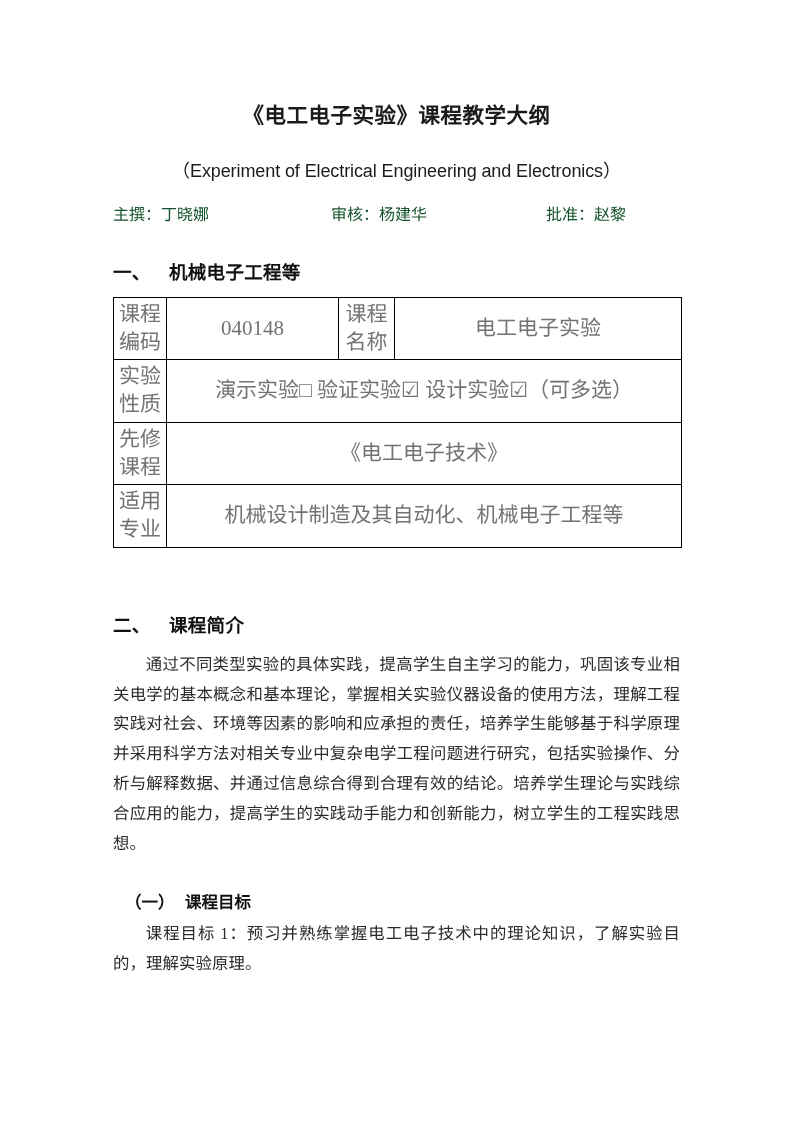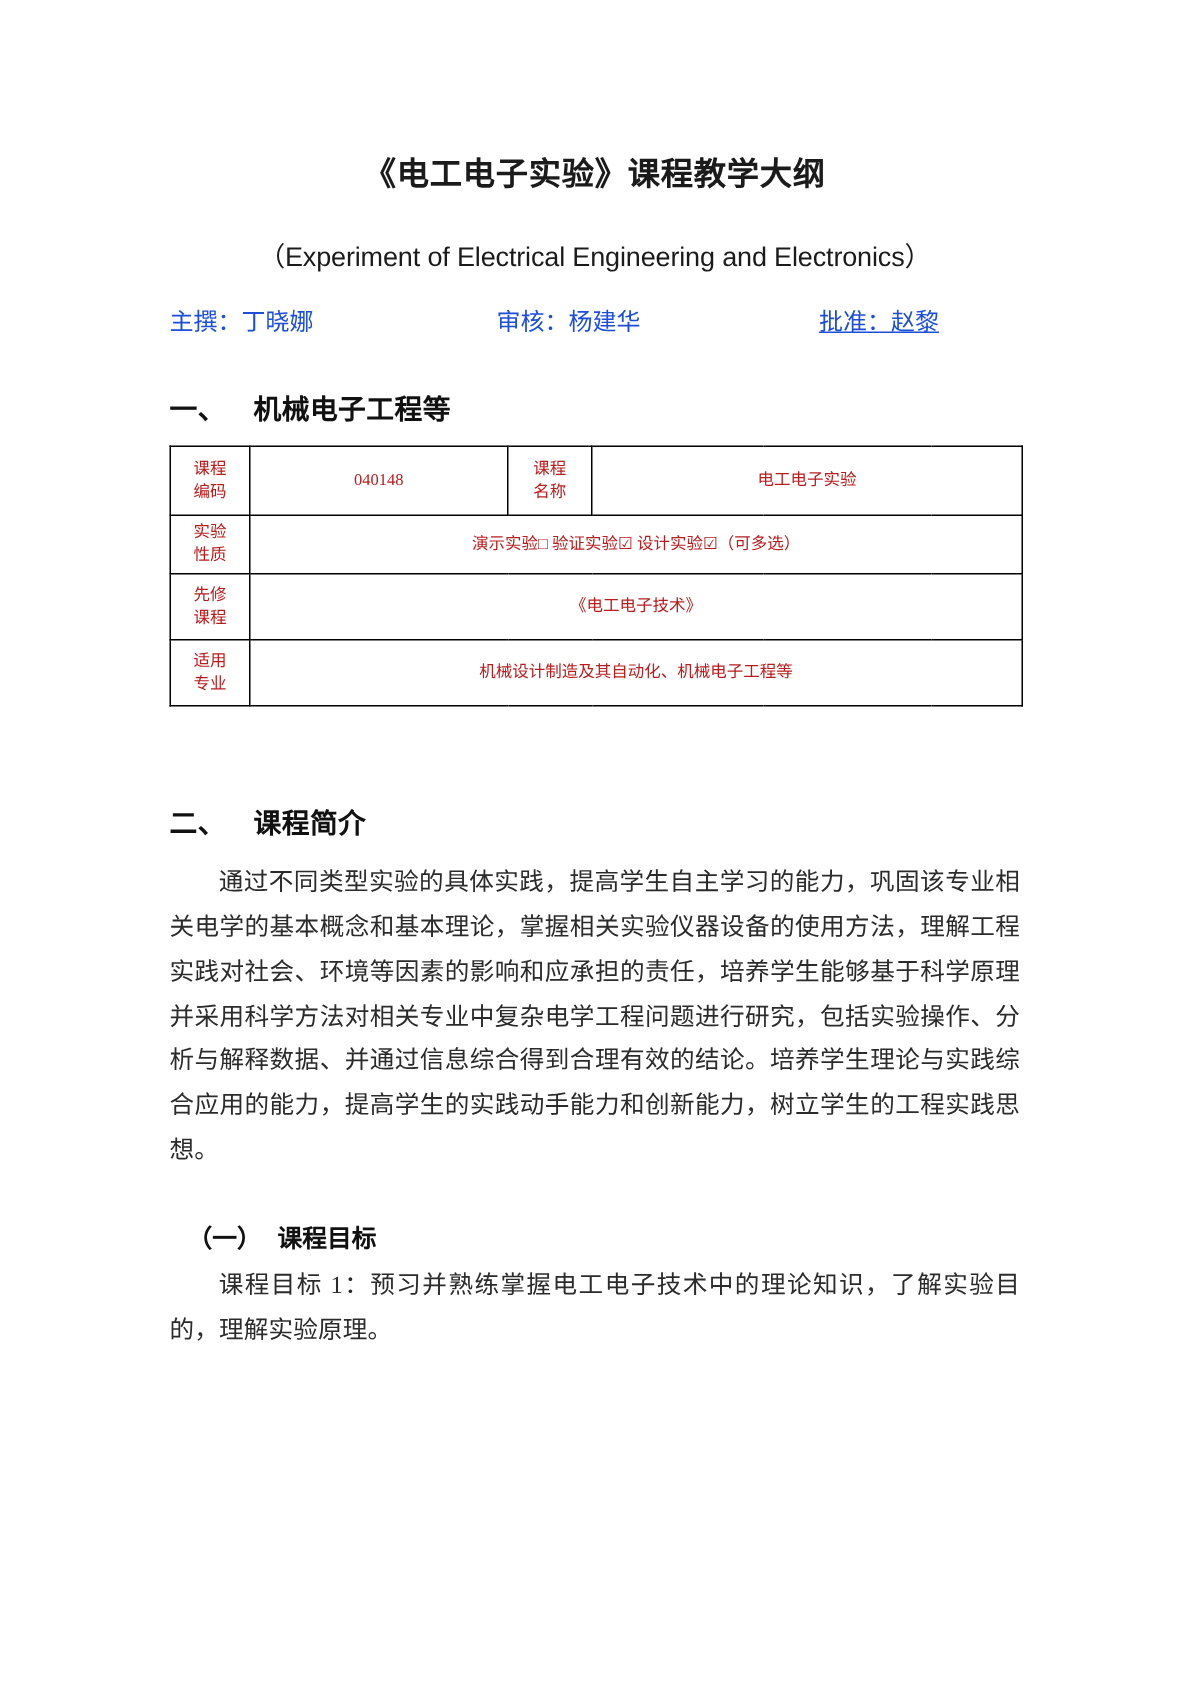--- a/index.html
+++ b/index.html
@@ -42,26 +42,26 @@
     font-family: "Liberation Sans", "DejaVu Sans", sans-serif;
     font-size: 18px;
     font-weight: 400;
     color: #1b1b1b;
     letter-spacing: -0.1px;
   }
   .byline {
     margin: 0;
     padding-top: 19px;
     font-size: 16px;
-    color: #1d4ed8;
+    color: #14532d;
     display: flex;
   }
   .byline .slot-1 { width: 218px; }
   .byline .slot-2 { width: 215px; }
-  .byline .slot-3 { flex: 1; text-decoration: underline; }
+  .byline .slot-3 { flex: 1; }
 
   
   h2.section {
     margin: 0;
     padding-top: 33px;
     padding-bottom: 13px;
     font-family: "Liberation Sans", "DejaVu Sans", sans-serif;
     font-weight: bold;
     font-size: 18.5px;
     color: #111111;
@@ -79,22 +79,22 @@
     color: #111111;
   }
   h3.subsection .num { display: inline-block; width: 60px; }
 
   
   table.info {
     border-collapse: collapse;
     width: 568px;
     margin: 0;
     table-layout: fixed;
-    font-size: 11px;
-    color: #b91c1c;
+    font-size: 21px;
+    color: #737373;
   }
   table.info td {
     border: 1px solid #000000;
     text-align: center;
     vertical-align: middle;
     padding: 3px 2px;
     line-height: 1.32;
     font-family: "Liberation Serif", "DejaVu Serif", serif;
   }
   td.lbl { width: 53px; }

